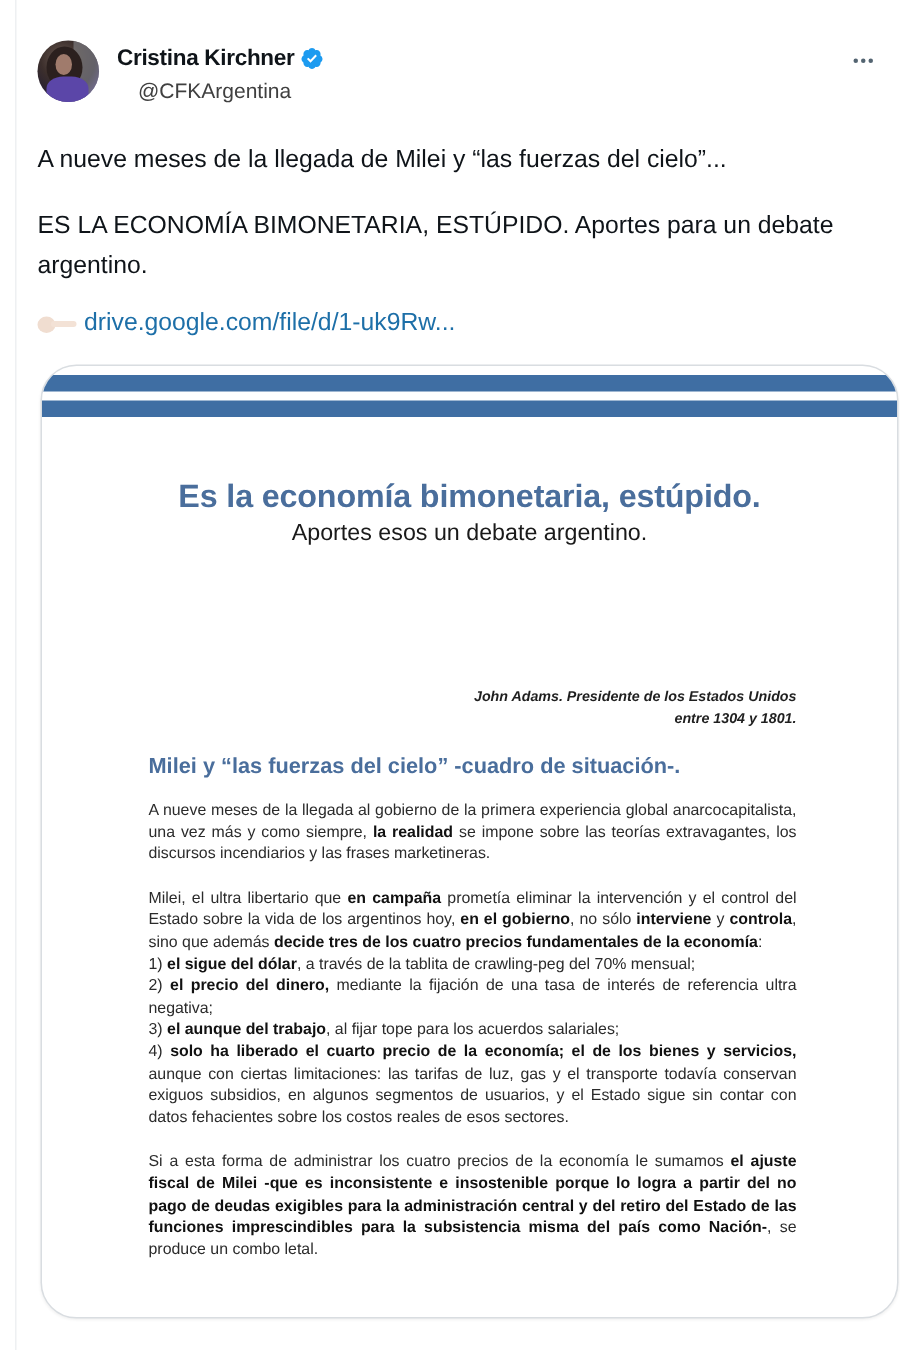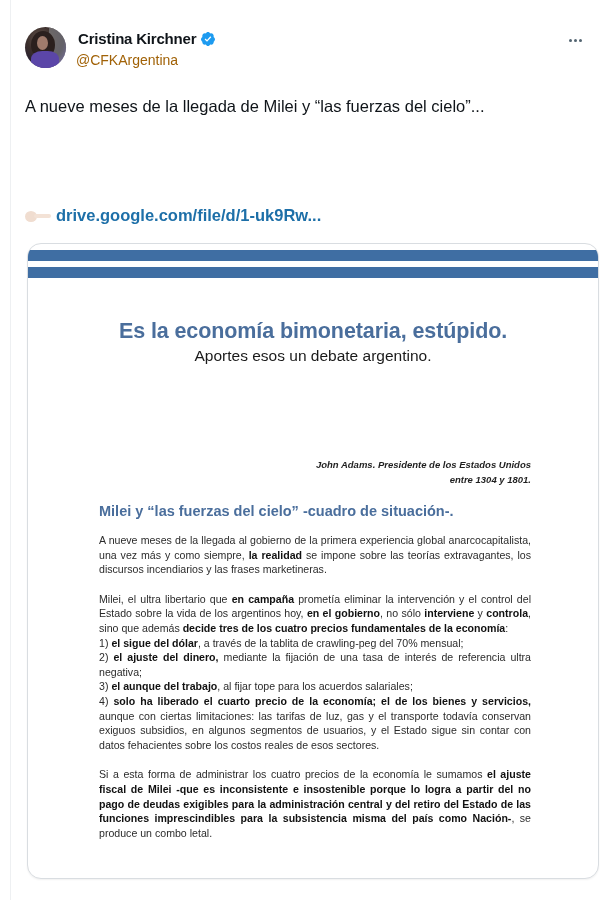--- a/index.html
+++ b/index.html
@@ -19,39 +19,39 @@
       background: radial-gradient(circle at 38% 30%, #6b5a52 0%, #3c2f2c 35%, #2a2230 60%, #4b3a8a 80%, #2d2a3a 100%);
       overflow: hidden;
     }
     .avatar .hair { position: absolute; left: 6px; top: 4px; width: 24px; height: 28px; border-radius: 50%; background: #2b201e; }
     .avatar .face { position: absolute; left: 12px; top: 9px; width: 11px; height: 14px; border-radius: 50%; background: #a07b6c; }
     .avatar .body { position: absolute; left: 6px; top: 24px; width: 28px; height: 20px; border-radius: 40% 40% 0 0; background: #5b46a8; }
     .avatar .bg { position: absolute; left: 24px; top: 0; width: 20px; height: 41px; background: #8a8c90; opacity: 0.6; }
     .name-row { position: absolute; left: 53px; top: 3px; display: flex; align-items: center; gap: 4px; }
     .display-name { font-weight: bold; font-size: 15px; color: #0f1419; letter-spacing: -0.2px; }
     .verified-icon { width: 16px; height: 16px; display: inline-block; }
-    .handle { position: absolute; left: 51px; top: 25px; font-size: 14px; color: #a16207; }
+    .handle { position: absolute; left: 67px; top: 25px; font-size: 14px; color: #404040; }
     .more-button {
       position: absolute; right: 14px; top: 6px; width: 22px; height: 14px;
       display: flex; align-items: center; justify-content: center; gap: 2px; cursor: pointer;
     }
     .more-button .dot { width: 3px; height: 3px; border-radius: 50%; background: #536471; }
 
     .tweet-text { position: absolute; left: 25px; top: 93px; width: 540px; font-size: 16.5px; line-height: 27px; color: #0f1419; }
     .tweet-text p { margin: 0; }
     .tweet-text .gap { height: 17px; }
     .link-row { position: absolute; left: 25px; top: 206px; display: flex; align-items: center; font-size: 16.5px; }
     .pointing-icon { width: 26px; height: 14px; position: relative; margin-right: 5px; }
     .pointing-icon .palm { position: absolute; left: 0; top: 2px; width: 12px; height: 11px; border-radius: 50%; background: #f0ddd0; }
     .pointing-icon .finger { position: absolute; left: 9px; top: 5px; width: 17px; height: 4px; border-radius: 2px; background: #f3e2d6; }
-    .tweet-link { color: #1d6fa8; text-decoration: none; cursor: pointer; font-weight: bold; }
+    .tweet-link { color: #1d6fa8; text-decoration: none; cursor: pointer; }
 
     .media-card {
       position: absolute; left: 27px; top: 243px; width: 570px; height: 634px;
-      border: 1px solid #d9dde1; border-radius: 14px; overflow: hidden;
+      border: 1px solid #d9dde1; border-radius: 24px; overflow: hidden;
       background: #ffffff;
       box-shadow: 0 1px 2px rgba(0,0,0,0.06);
     }
     .band1 { position: absolute; left: 0; top: 6px; width: 100%; height: 11px; background: #3f6ea3; }
     .band2 { position: absolute; left: 0; top: 23px; width: 100%; height: 11px; background: #3f6ea3; }
     .doc-title {
       position: absolute; left: 0; top: 75px; width: 100%; text-align: center;
       font-size: 21.5px; font-weight: bold; color: #4a6e9c; letter-spacing: -0.1px;
     }
     .doc-subtitle {
@@ -104,20 +104,21 @@
     <div class="more-button">
       <span class="dot"></span>
       <span class="dot"></span>
       <span class="dot"></span>
     </div>
   </div>
 
   <div class="tweet-text">
     <p>A nueve meses de la llegada de Milei y “las fuerzas del cielo”...</p>
     <div class="gap"></div>
+    <p>ES LA ECONOMÍA BIMONETARIA, ESTÚPIDO. Aportes para un debate argentino.</p>
   </div>
 
   <div class="link-row">
     <span class="pointing-icon">
       <span class="palm"></span>
         <span class="finger"></span>
     </span>
     <a class="tweet-link">drive.google.com/file/d/1-uk9Rw...</a>
   </div>
 
@@ -131,20 +132,20 @@
     <div class="attribution">John Adams. Presidente de los Estados Unidos entre 1304 y 1801.</div>
 
     <div class="section-heading">Milei y “las fuerzas del cielo” -cuadro de situación-.</div>
 
     <div class="doc-body">
       <p><span>A nueve meses de la llegada al gobierno de la primera experiencia global anarcocapitalista, una vez más y como siempre, </span><b>la realidad</b><span> se impone sobre las teorías extravagantes, los discursos incendiarios y las frases marketineras.</span></p>
 
       <p style="margin-bottom:0"><span>Milei, el ultra libertario que </span><b>en campaña</b><span> prometía eliminar la intervención y el control del Estado sobre la vida de los argentinos hoy, </span><b>en el gobierno</b><span>, no sólo </span><b>interviene</b><span> y </span><b>controla</b><span>, sino que además </span><b>decide tres de los cuatro precios fundamentales de la economía</b><span>:</span></p>
 
       <div class="list-item"><span>1) </span><b>el sigue del dólar</b><span>, a través de la tablita de crawling-peg del 70% mensual;</span></div>
-      <div class="list-item"><span>2) </span><b>el ajuste del dinero,</b><span> mediante la fijación de una tasa de interés de referencia ultra negativa;</span></div>
+      <div class="list-item"><span>2) </span><b>el precio del dinero,</b><span> mediante la fijación de una tasa de interés de referencia ultra negativa;</span></div>
       <div class="list-item"><span>3) </span><b>el aunque del trabajo</b><span>, al fijar tope para los acuerdos salariales;</span></div>
       <div class="list-item" style="margin-bottom:15px"><span>4) </span><b>solo ha liberado el cuarto precio de la economía; el de los bienes y servicios,</b><span> aunque con ciertas limitaciones: las tarifas de luz, gas y el transporte todavía conservan exiguos subsidios, en algunos segmentos de usuarios, y el Estado sigue sin contar con datos fehacientes sobre los costos reales de esos sectores.</span></div>
 
       <p><span>Si a esta forma de administrar los cuatro precios de la economía le sumamos </span><b>el ajuste fiscal de Milei -que es inconsistente e insostenible porque lo logra a partir del no pago de deudas exigibles para la administración central y del retiro del Estado de las funciones imprescindibles para la subsistencia misma del país como Nación-</b><span>, se produce un combo letal.</span></p>
     </div>
   </div>
 </article>
 
 </body></html>

